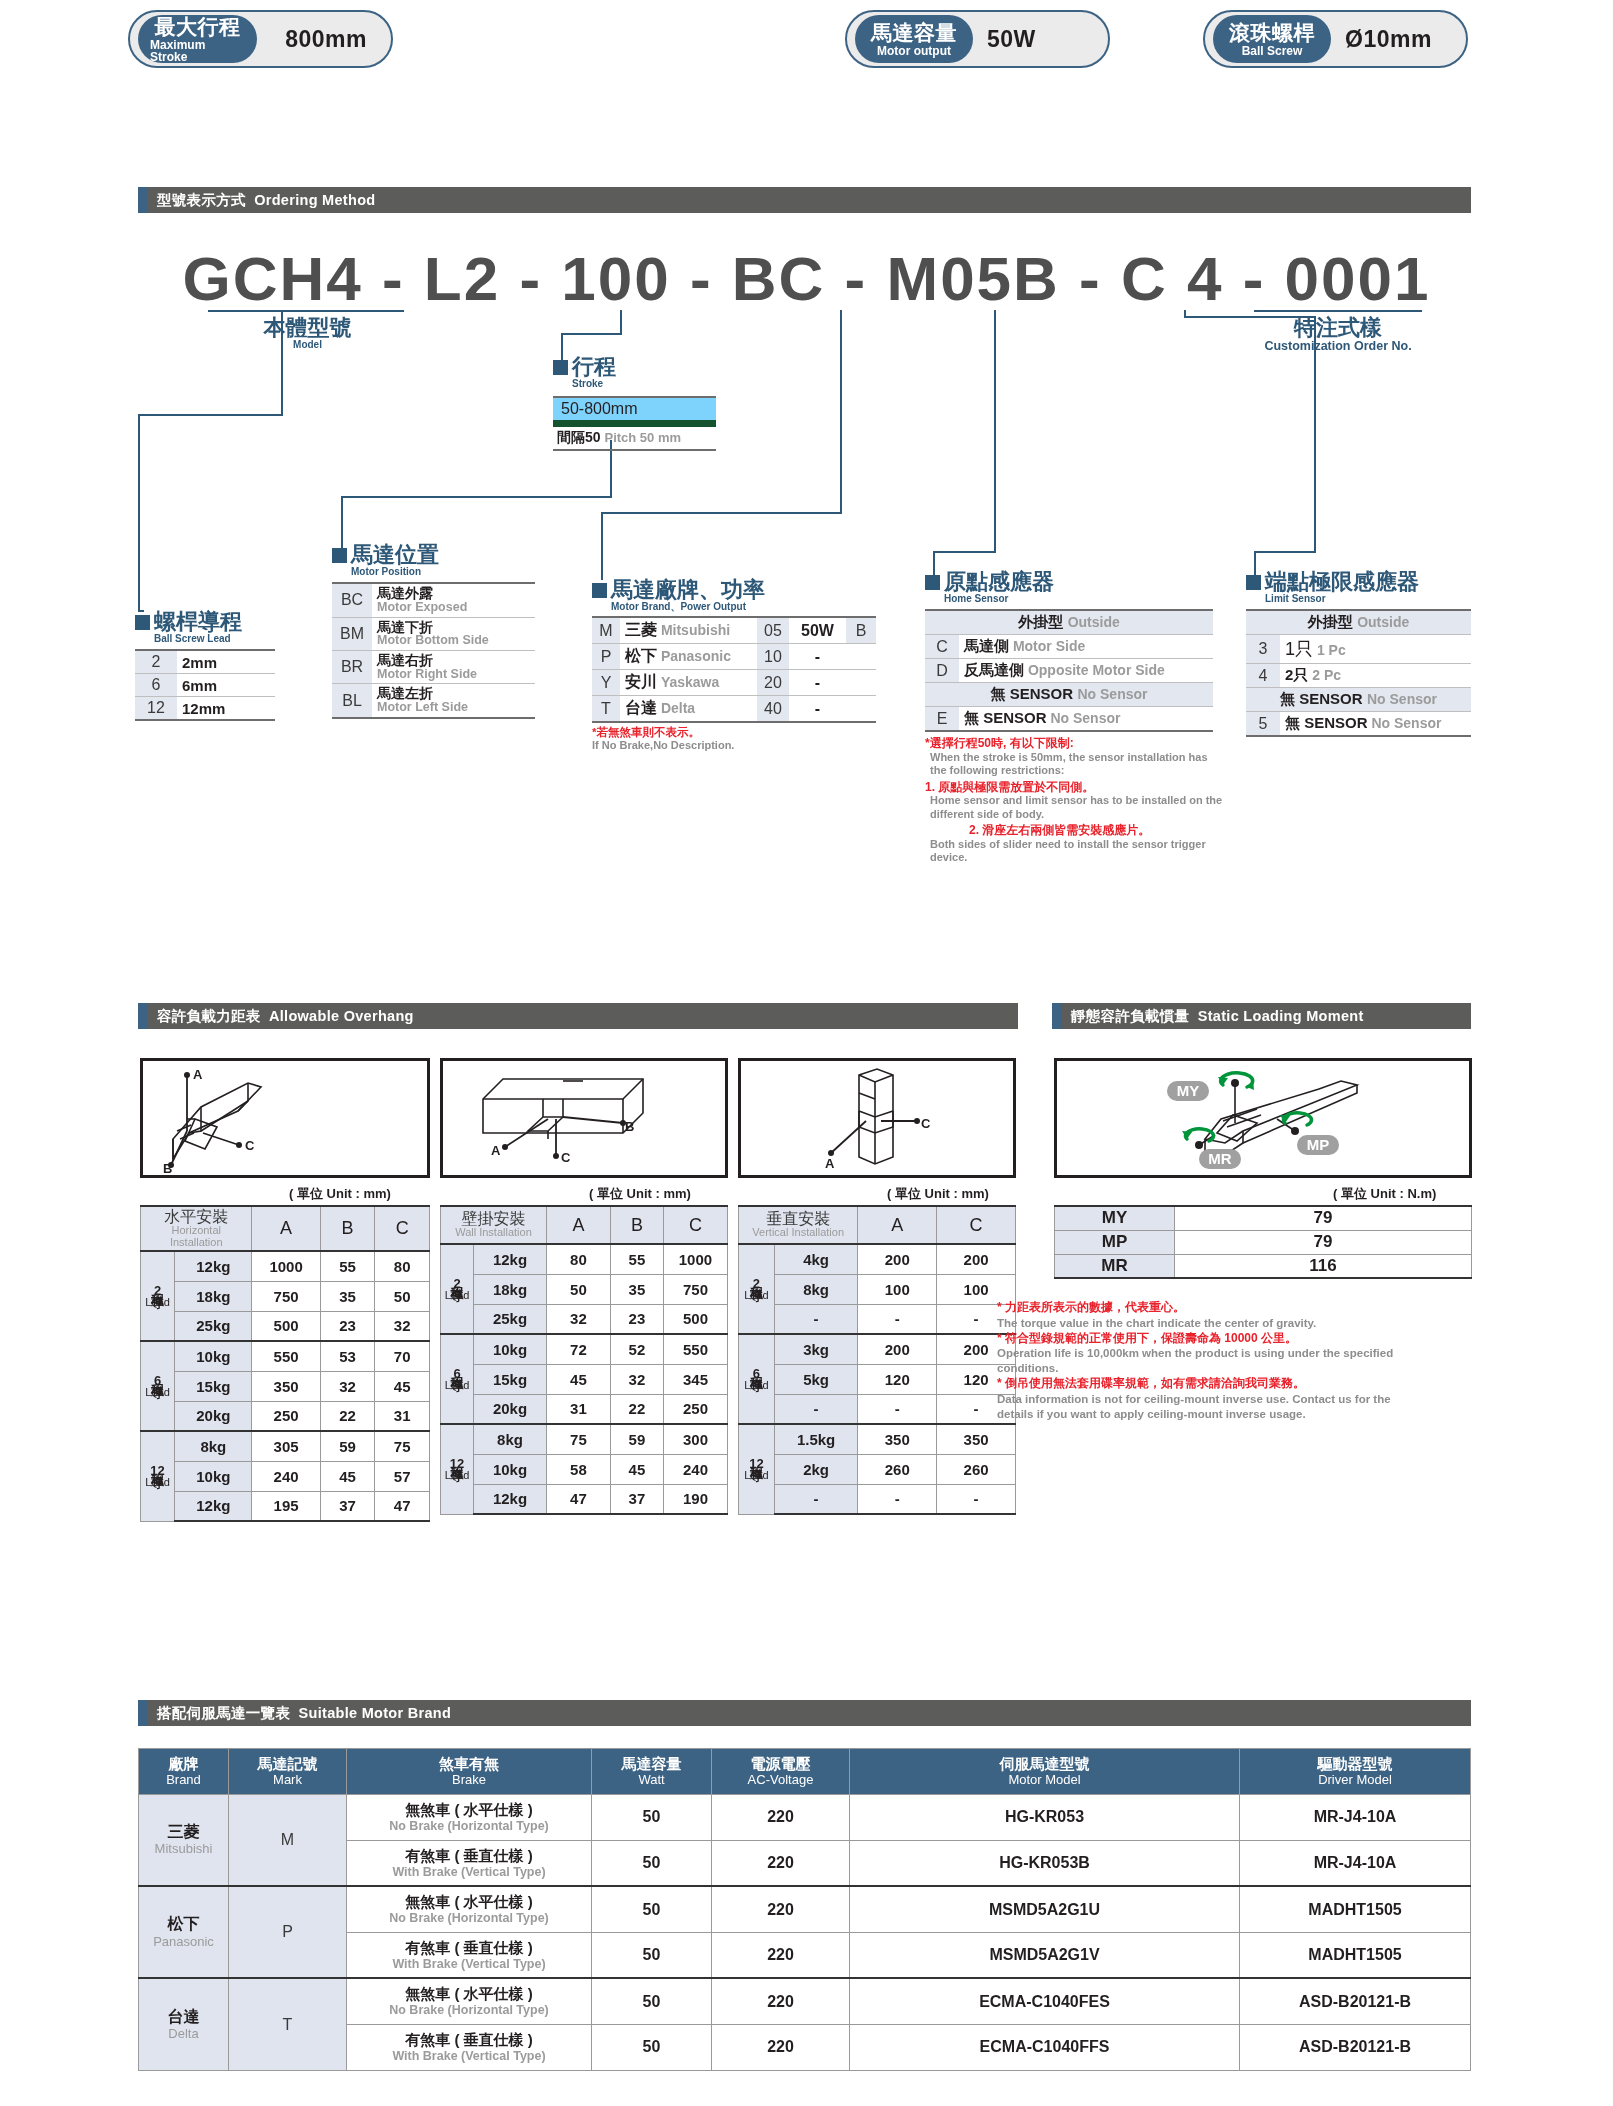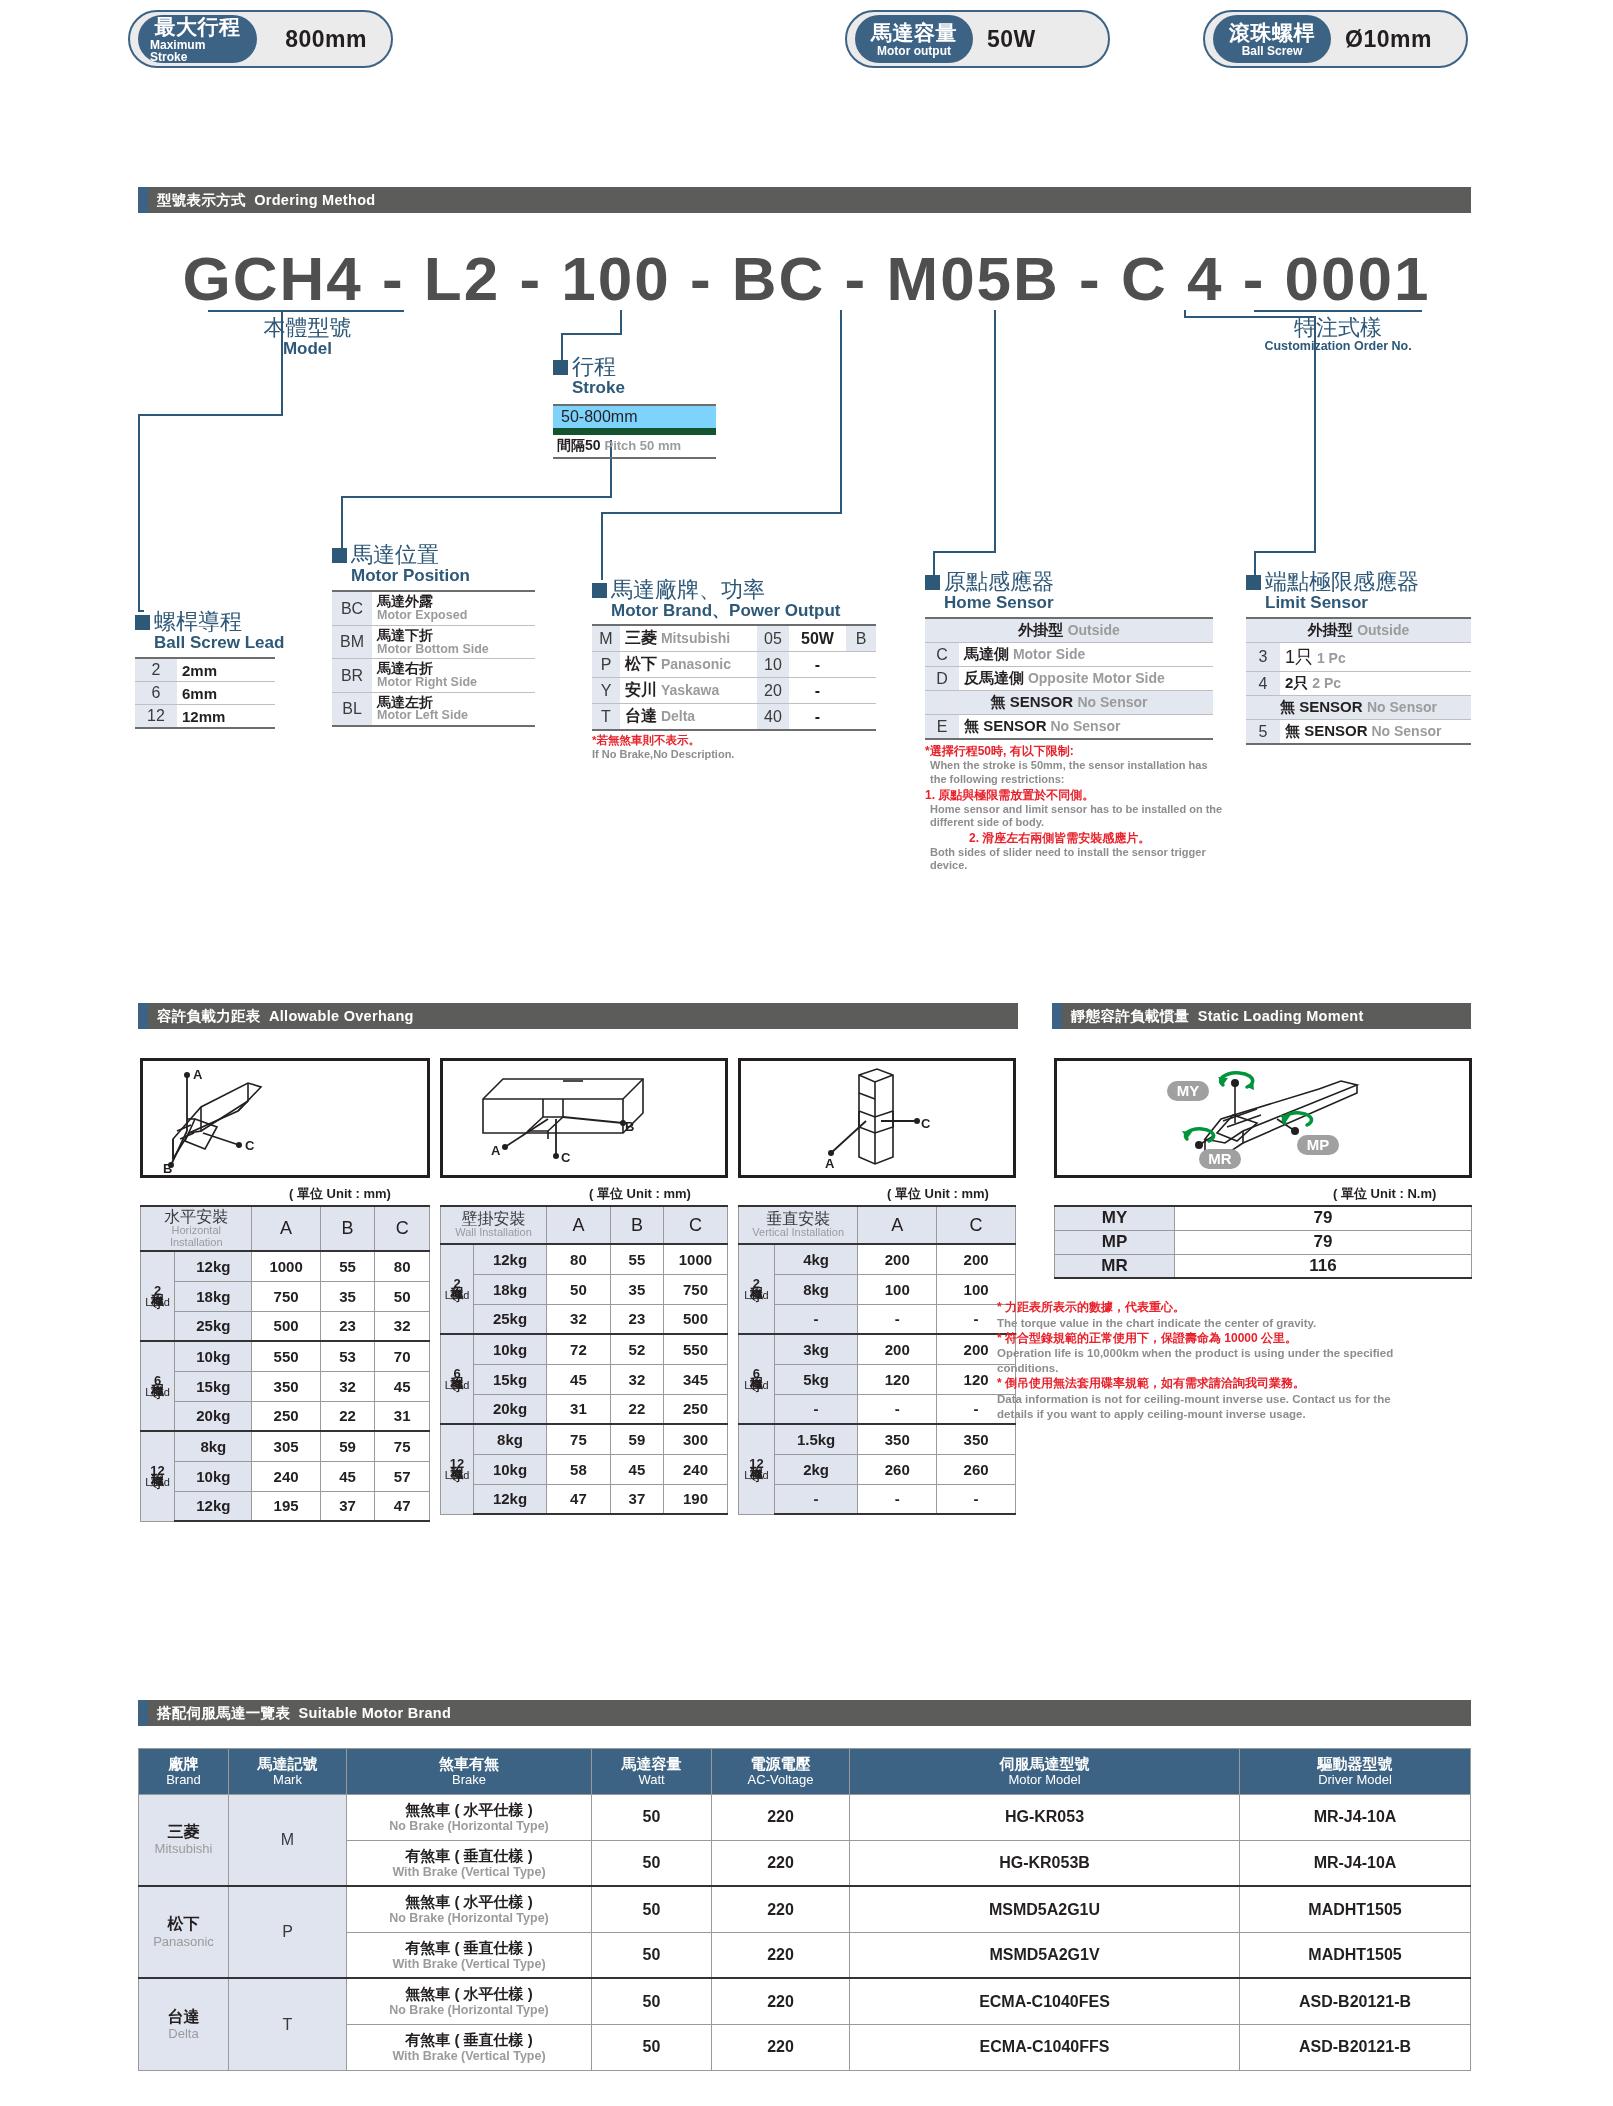--- a/index.html
+++ b/index.html
@@ -46,22 +46,22 @@
   .ordercode {
     position:absolute; left:0; top:243px; width:1613px;
     text-align:center; font-size:62px; font-weight:bold;
     color:#4f4f4f; letter-spacing:2px; font-family:"Liberation Sans",sans-serif;
   }
 
   
   .callout { position:absolute; }
   .co-title { display:flex; align-items:flex-start; }
   .co-sq { width:15px; height:15px; background:#2e5878; margin-right:4px; margin-top:5px; flex:none; }
-  .co-cn { font-size:22px; font-weight:normal; color:#2e5878; line-height:1.05; white-space:nowrap;}
-  .co-en { font-size:17px; font-weight:bold; color:#2e5878; line-height:1.2; white-space:nowrap;}
+  .co-cn { font-size:22px; font-weight:bold; color:#2e5878; line-height:1.05; white-space:nowrap;}
+  .co-en { font-size:10px; font-weight:bold; color:#2e5878; line-height:1.2; white-space:nowrap;}
   .co-center { text-align:center; }
 
   
   table.ct { border-collapse:collapse; font-size:14px; }
   table.ct td { border-bottom:1px solid #bfbfbf; padding:2px 5px; vertical-align:middle; }
   table.ct tr:first-child td { border-top:2px solid #6d6d6d; }
   table.ct tr:last-child td { border-bottom:2px solid #6d6d6d; }
   td.key { background:#e3e7ef; text-align:center; font-size:16px; color:#3a3a3a; }
   td.val { font-weight:bold; font-size:15px; color:#231f20; }
   .gray { color:#9b9b9b; font-weight:bold; }

